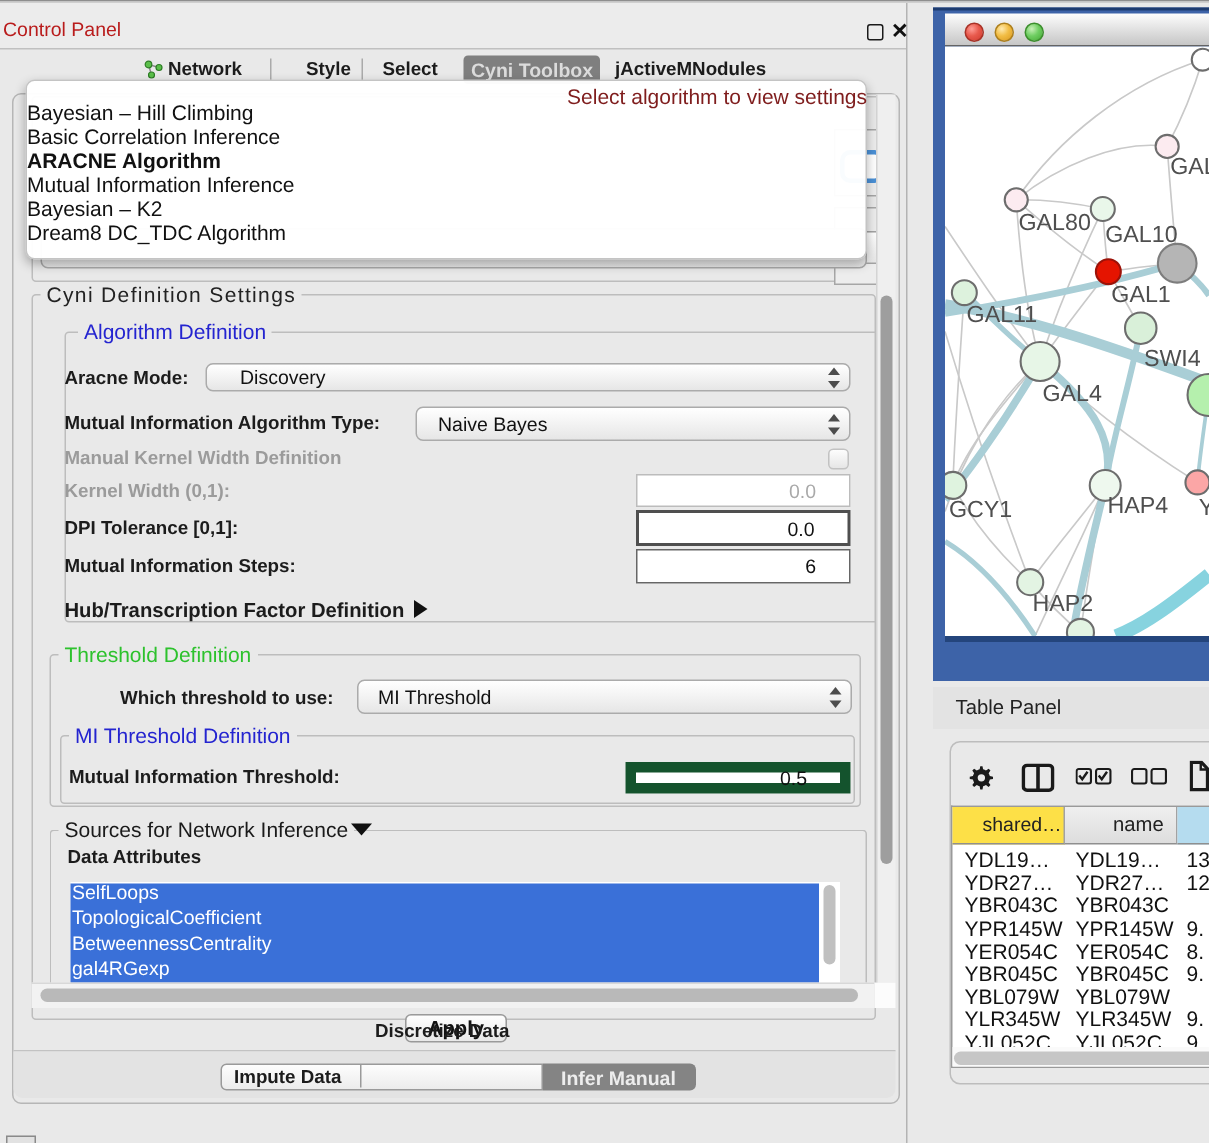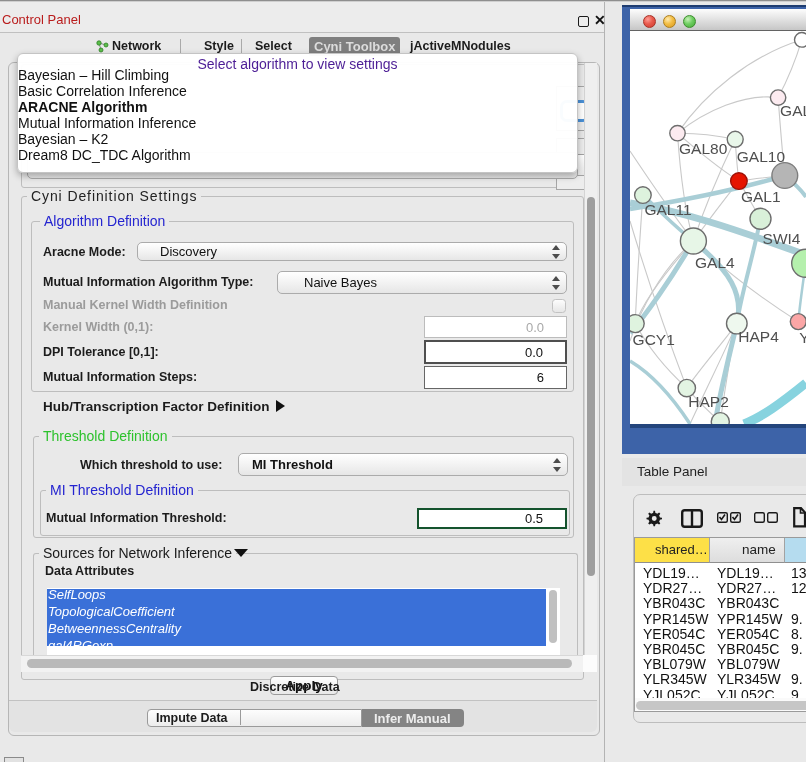--- a/index.html
+++ b/index.html
@@ -62,68 +62,68 @@
 <div class="abs" style="left:560px;top:100px;width:30px;height:22px;background:#fff;border:3px solid #4a90d6;border-radius:7px;box-sizing:border-box;"></div>
 <div class="abs" style="left:556px;top:138px;width:36px;height:50px;background:#ededed;border:1px solid #a6a6a6;"></div>
 <div class="abs" style="left:560px;top:154px;width:30px;height:22px;background:linear-gradient(#fff,#e6e6e6);border:1px solid #a3a3a3;border-radius:6px;box-sizing:border-box;"></div>
 
 <div class="abs combo" style="left:27px;top:152px;width:551px;height:27px;"></div>
 
 <div class="abs gbox" style="left:21px;top:196px;width:563px;height:484px;">
   <span class="glab" style="color:#222;letter-spacing:0.9px;">Cyni Definition Settings</span>
 </div>
 
-<div class="abs gbox" style="left:31px;top:221px;width:543px;height:171px;padding-left:24px;">
+<div class="abs gbox" style="left:43px;top:221px;width:543px;height:194px;padding-left:24px;">
   <span class="glab" style="color:#2424d0;left:8px;">Algorithm Definition</span>
 </div>
 <div class="abs lbl" style="left:43px;top:245px;">Aracne Mode:</div>
 <div class="abs combo" style="left:137px;top:242px;width:430px;height:19px;">
   <span class="ctext">Discovery</span>
     <span class="arrows"></span>
   </div>
 <div class="abs lbl" style="left:43px;top:275px;">Mutual Information Algorithm Type:</div>
 <div class="abs combo" style="left:277px;top:271px;width:290px;height:23px;">
-  <span class="ctext" style="left:26px;">Naive Bayes</span>
+  <span class="ctext" style="left:14px;">Naive Bayes</span>
     <span class="arrows"></span>
   </div>
 <div class="abs lbl dis" style="left:43px;top:298px;">Manual Kernel Width Definition</div>
 <div class="abs" style="left:552px;top:299px;width:14px;height:14px;box-sizing:border-box;background:linear-gradient(#fdfdfd,#e6e6e6);border:1px solid #c2c2c2;border-radius:3.5px;"></div>
 <div class="abs lbl dis" style="left:43px;top:320px;">Kernel Width (0,1):</div>
 <div class="abs tfield" style="left:424px;top:316px;width:143px;height:22px;border:1px solid #bcbcbc;color:#a9a9a9;">0.0</div>
 <div class="abs lbl" style="left:43px;top:345px;">DPI Tolerance [0,1]:</div>
 <div class="abs tfield" style="left:424px;top:340px;width:143px;height:24px;border:2px solid #4f4f4f;">0.0</div>
 <div class="abs lbl" style="left:43px;top:370px;">Mutual Information Steps:</div>
 <div class="abs tfield" style="left:424px;top:366px;width:143px;height:23px;border:1.5px solid #666;">6</div>
 
 <div class="abs lbl" style="left:43px;top:399px;font-size:13.5px;">Hub/Transcription Factor Definition</div>
 <div class="abs" style="left:276px;top:400px;width:0;height:0;border-top:6px solid transparent;border-bottom:6px solid transparent;border-left:9px solid #111;"></div>
 
 <div class="abs gbox" style="left:33px;top:436px;width:541px;height:102px;">
   <span class="glab" style="color:#2dc22d;">Threshold Definition</span>
 </div>
 <div class="abs lbl" style="left:80px;top:458px;">Which threshold to use:</div>
-<div class="abs combo" style="left:238px;top:453px;width:330px;height:23px;font-weight:bold;">
+<div class="abs combo" style="left:238px;top:453px;width:330px;height:23px;">
   <span class="ctext" style="left:13px;">MI Threshold</span>
     <span class="arrows"></span>
   </div>
 
 <div class="abs gbox" style="left:40px;top:490px;width:530px;height:46px;">
   <span class="glab" style="color:#2424d0;">MI Threshold Definition</span>
 </div>
 <div class="abs lbl" style="left:46px;top:511px;">Mutual Information Threshold:</div>
-<div class="abs tfield" style="left:417px;top:508px;width:150px;height:21px;border:2px solid #14532d;">0.5</div>
+<div class="abs tfield" style="left:417px;top:508px;width:150px;height:21px;border:7px solid #14532d;">0.5</div>
 
 <div class="abs gbox" style="left:33px;top:553px;width:545px;height:119px;border-bottom:none;border-bottom-left-radius:0;border-bottom-right-radius:0;">
   <span class="glab" style="color:#1a1a1a;">Sources for Network Inference</span>
 </div>
 <div class="abs" style="left:234px;top:549px;width:0;height:0;border-left:7px solid transparent;border-right:7px solid transparent;border-top:8.5px solid #111;"></div>
 <div class="abs lbl" style="left:45px;top:564px;">Data Attributes</div>
 
 <div class="abs" style="left:47px;top:588px;width:513px;height:68px;background:#fff;"></div>
-<div class="abs" style="left:47px;top:588.8px;width:499px;height:57px;background:#3a70d8;overflow:hidden;font-style:italic;">
+<div class="abs" style="left:47px;top:588.8px;width:499px;height:67px;background:#3a70d8;overflow:hidden;">
     <div style="position:absolute;left:1px;top:-1.9px;color:#fff;font-size:13px;line-height:16.9px;white-space:pre;">SelfLoops
 TopologicalCoefficient
 BetweennessCentrality
 gal4RGexp</div>
   </div>
 <div class="abs" style="left:549px;top:590px;width:8px;height:53px;background:#c0c0c0;border-radius:4px;"></div>
 
 <div class="abs" style="left:21px;top:655px;width:562px;height:17px;background:#f2f2f2;border-top:1px solid #d8d8d8;box-sizing:border-box;"></div>
 <div class="abs" style="left:27px;top:658.5px;width:545px;height:9px;background:#b9b9b9;border-radius:4.5px;"></div>
 <div class="abs" style="left:583px;top:655px;width:14px;height:17px;background:#fcfcfc;"></div>
@@ -137,21 +137,21 @@
 <div class="abs" style="left:147px;top:709px;width:215px;height:18px;background:linear-gradient(#fdfdfd,#ececec);border:1px solid #9a9a9a;border-radius:4px 0 0 4px;box-sizing:border-box;"></div>
 <div class="abs" style="left:240px;top:710px;width:1px;height:15px;background:#9a9a9a;"></div>
 <div class="abs lbl" style="left:156px;top:711px;">Impute Data</div>
 <div class="abs lbl" style="left:250px;top:680px;">Discretize Data</div>
 <div class="abs" style="left:362px;top:709px;width:102px;height:18px;background:#848484;border-radius:0 4px 4px 0;"></div>
 <div class="abs" style="left:374px;top:711px;font-size:13px;font-weight:bold;color:#ededed;">Infer Manual</div>
 
 <div class="abs" style="left:4px;top:757px;width:20px;height:17px;background:#e2e2e2;border:1.5px solid #8a8a8a;box-sizing:border-box;"></div>
 
 <div class="abs" style="left:17px;top:53px;width:561px;height:120px;background:rgba(255,255,255,0.97);border:1px solid #c4c4c4;border-radius:6px;box-shadow:0 3px 7px rgba(0,0,0,0.3);box-sizing:border-box;"></div>
-<div class="abs" style="left:17px;top:56px;width:561px;height:15px;text-align:center;font-size:14px;color:#4c1d95;">Select algorithm to view settings</div>
+<div class="abs" style="left:17px;top:56px;width:561px;height:15px;text-align:right;font-size:14px;color:#7f1d1d;">Select algorithm to view settings</div>
 <div class="abs" style="left:18px;top:66.5px;font-size:14px;color:#111;line-height:16.1px;">Bayesian – Hill Climbing<br>Basic Correlation Inference<br><b>ARACNE Algorithm</b><br>Mutual Information Inference<br>Bayesian – K2<br>Dream8 DC_TDC Algorithm</div>
 
 <div class="abs" style="left:622px;top:5px;width:184px;height:449px;background:#3d63a8;">
   <div class="abs" style="left:0;top:0;width:184px;height:2px;background:#1e3c70;"></div>
   <div class="abs" style="left:8px;top:4px;width:176px;height:22px;background:linear-gradient(#fdfdfd,#c6c6c6);border-bottom:1px solid #636363;box-sizing:border-box;"></div>
   <div class="abs" style="left:21px;top:10px;width:11px;height:11px;border-radius:50%;background:radial-gradient(circle at 35% 30%,#ff9d96,#e85a4d 45%,#ce3a2e);border:0.5px solid #a83227;"></div>
   <div class="abs" style="left:41px;top:10px;width:11px;height:11px;border-radius:50%;background:radial-gradient(circle at 35% 30%,#ffeab0,#f2bd44 45%,#d9981f);border:0.5px solid #ad7f1d;"></div>
   <div class="abs" style="left:61px;top:10px;width:11px;height:11px;border-radius:50%;background:radial-gradient(circle at 35% 30%,#c8f0b8,#6fce62 45%,#44a834);border:0.5px solid #3c8e2d;"></div>
   <div class="abs" style="left:8px;top:26px;width:176px;height:393px;background:#fff;overflow:hidden;">
     <svg width="176" height="393" viewBox="0 0 176 393" style="position:absolute;left:0;top:0;">

